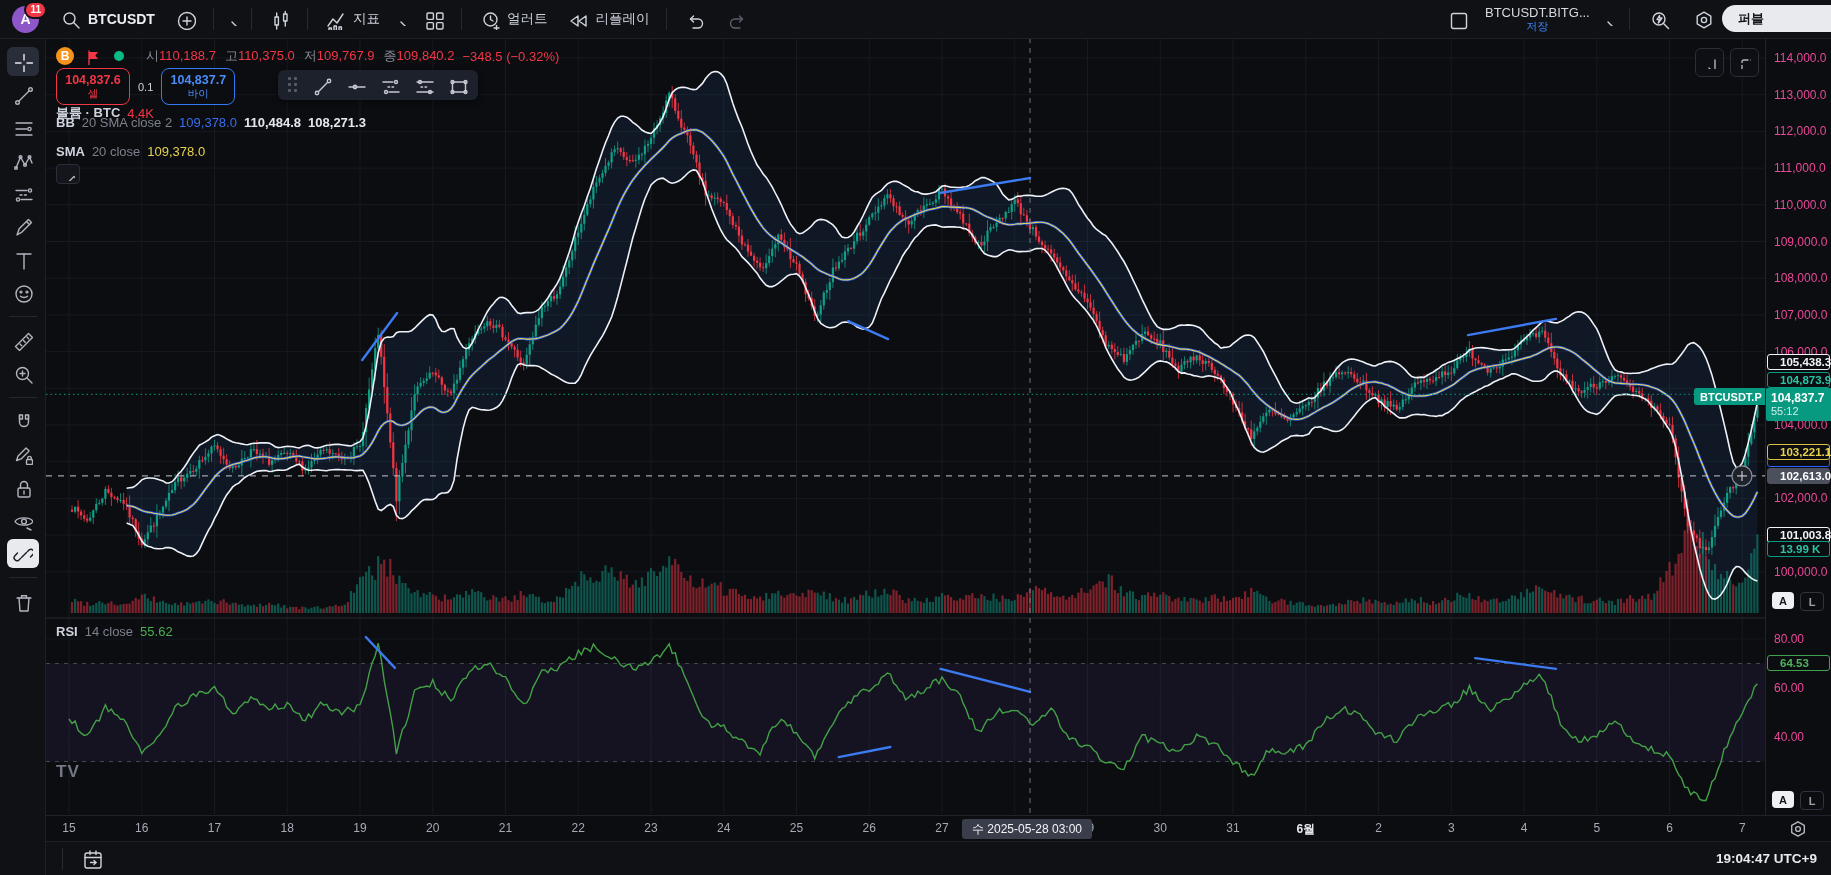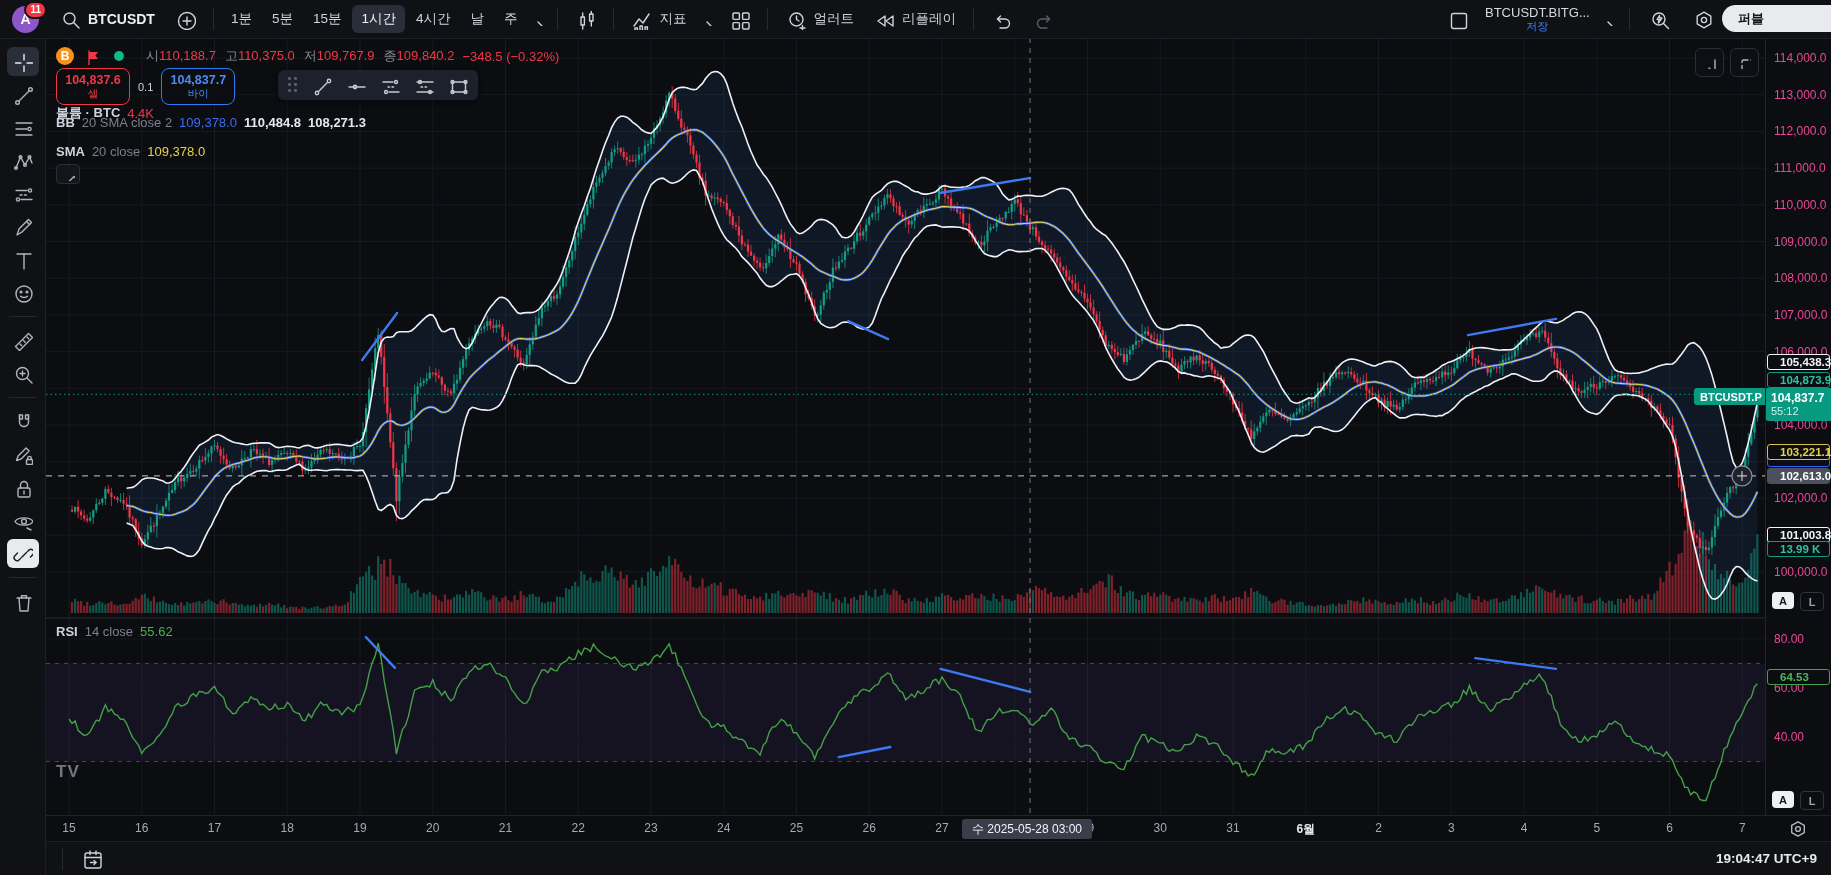--- a/index.html
+++ b/index.html
@@ -115,29 +115,20 @@
         <b>BTCUSDT</b>
       </div>
       <div class="tb">
         <svg class="icn">
             <circle cx="12" cy="12" r="8.5"></circle>
             <line x1="12" y1="8" x2="12" y2="16"></line>
             <line x1="8" y1="12" x2="16" y2="12"></line>
           </svg>
       </div>
       <div class="sep"></div>
-      <div id="intervals" style="display:flex;align-items:center;gap:2px;">
-          <div class="tb">1분</div>
-          <div class="tb">5분</div>
-          <div class="tb">15분</div>
-          <div class="tb sel">1시간</div>
-          <div class="tb">4시간</div>
-          <div class="tb">날</div>
-          <div class="tb">주</div>
-        </div>
       <div class="tb" style="padding:0 4px;">
         <svg class="icn sm">
             <polyline points="6,9 12,15 18,9"></polyline>
           </svg>
       </div>
       <div class="sep"></div>
       <div class="tb">
         <svg class="icn">
             <rect x="6" y="8" width="3.4" height="8"></rect>
             <line x1="7.7" y1="4" x2="7.7" y2="8"></line>
@@ -2262,21 +2253,21 @@
       <div class="ptick" style="top: 526.8px;">100,000.0</div>
       <div class="plab white" style="top: 316px;">105,438.3</div>
       <div class="plab teal-outline" style="top: 334px;">104,873.9</div>
       <div class="plab yellow" style="top: 406px;">103,221.1</div>
       <div class="plab gray" style="top: 430px;">102,613.0</div>
       <div class="plab white" style="top: 489px;">101,003.8</div>
       <div class="plab teal-outline" style="top: 503px;">13.99 K</div>
       <div class="ptick" style="top: 594px;">80.00</div>
       <div class="ptick" style="top: 643px;">60.00</div>
       <div class="ptick" style="top: 692px;">40.00</div>
-      <div class="plab green" style="top: 631px;">64.53</div>
+      <div class="plab green" style="top: 617px;">64.53</div>
     </div>
 
   <div class="tscale" id="tscale">
     <div class="xlab">수 2025-05-28   03:00</div>
     <div class="thex">
       <svg class="icn">
           <path d="M12 3.8l6.3 3.6v7.2L12 18.2l-6.3-3.6V7.4z"></path>
           <circle cx="12" cy="11" r="2.4"></circle>
         </svg>
     </div>

